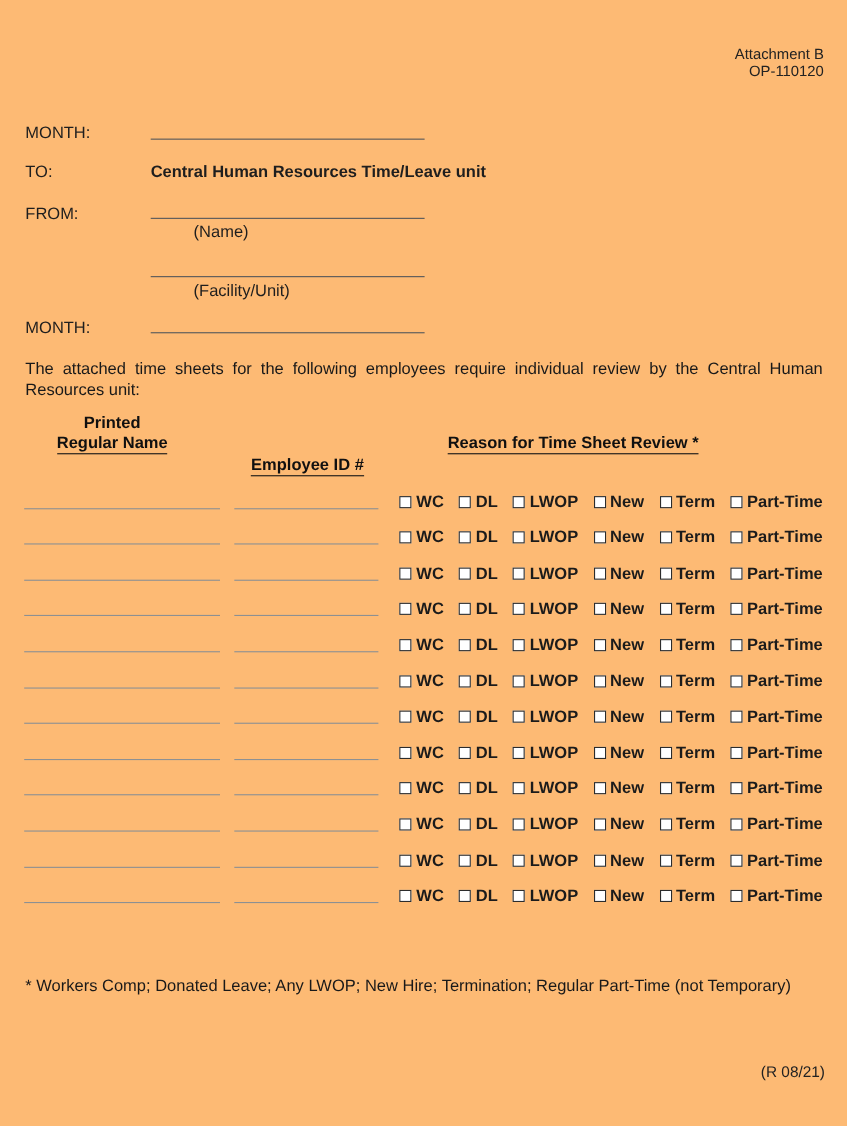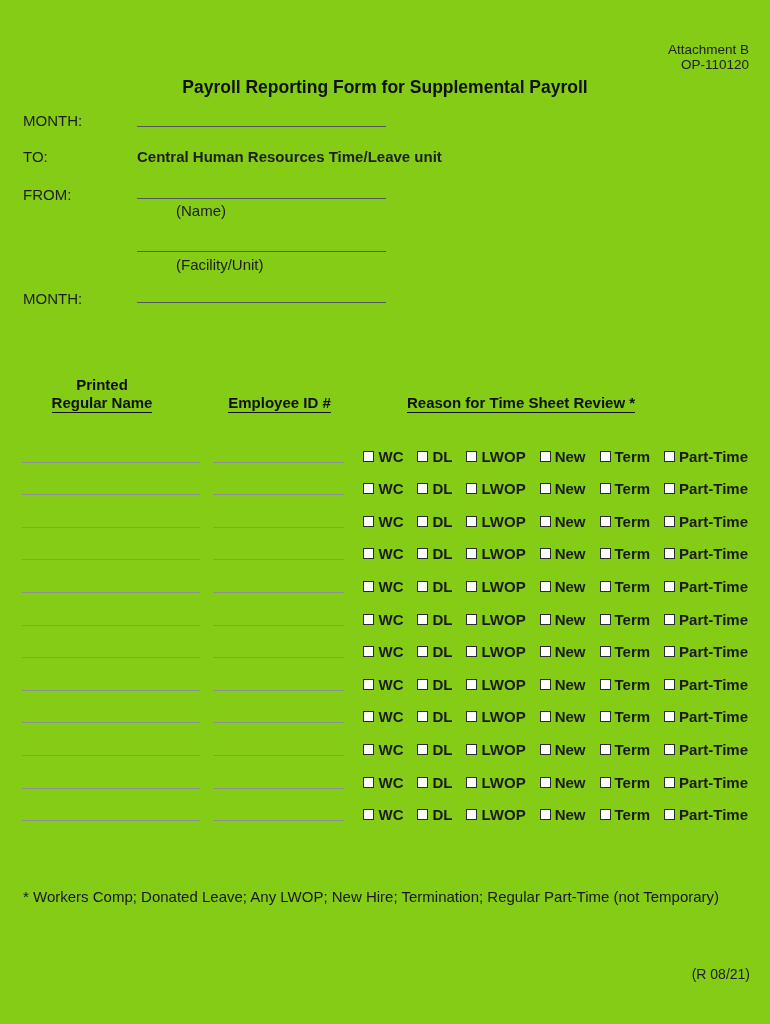--- a/index.html
+++ b/index.html
@@ -1,19 +1,19 @@
 <!DOCTYPE html>
 <html><head>
 <meta charset="utf-8">
 <style>
   html,body{margin:0;padding:0;background:#fff;}
   .page{
     position:relative;
     width:770px;height:1024px;
-    background:#84cc16;
+    background:#fdba74;
     font-family:"Liberation Sans", sans-serif;
     color:#1b1b1b;
     overflow:hidden;
   }
   .abs{position:absolute;}
   
   .corner{right:21px;top:42px;text-align:right;font-size:13.5px;line-height:15px;color:#222;}
   
   .title{left:0;top:77px;width:100%;text-align:center;font-size:17.5px;font-weight:bold;color:#111;}
   
@@ -41,42 +41,42 @@
 </head>
 <body>
 
 <div class="page">
 
   <div class="abs corner">
     <div>Attachment B</div>
     <div>OP-110120</div>
   </div>
 
-  <div class="abs title">Payroll Reporting Form for Supplemental Payroll</div>
 
   <div class="abs flabel" style="top:112px">MONTH:</div>
   <div class="abs fline" style="top:126px"></div>
 
   <div class="abs flabel" style="top:148px">TO:</div>
   <div class="abs fvalue" style="top:148px">Central Human Resources Time/Leave unit</div>
 
   <div class="abs flabel" style="top:186px">FROM:</div>
   <div class="abs fline" style="top:198px"></div>
   <div class="abs caption" style="top:202px">(Name)</div>
 
   <div class="abs fline" style="top:251px"></div>
   <div class="abs caption" style="top:256px">(Facility/Unit)</div>
 
   <div class="abs flabel" style="top:290px">MONTH:</div>
   <div class="abs fline" style="top:302px"></div>
 
+  <div class="abs intro">The attached time sheets for the following employees require individual review by the Central Human Resources unit:</div>
 
   <div class="abs hdr" style="left:22px;top:376px;width:160px">Printed</div>
   <div class="abs hdr" style="left:22px;top:394px;width:160px"><span class="u">Regular Name</span></div>
-  <div class="abs hdr" style="left:213px;top:394px;width:133px"><span class="u">Employee ID #</span></div>
+  <div class="abs hdr" style="left:213px;top:414px;width:133px"><span class="u">Employee ID #</span></div>
   <div class="abs hdr" style="left:407px;top:394px;text-align:left"><span class="u">Reason for Time Sheet Review *</span></div>
 
   <div class="abs rows">
     <div class="emp-row">
       <div class="nline"></div>
       <div class="iline"></div>
       <div class="checks">
         <span class="cb">
             <span class="box"></span>
             <span>WC</span>

